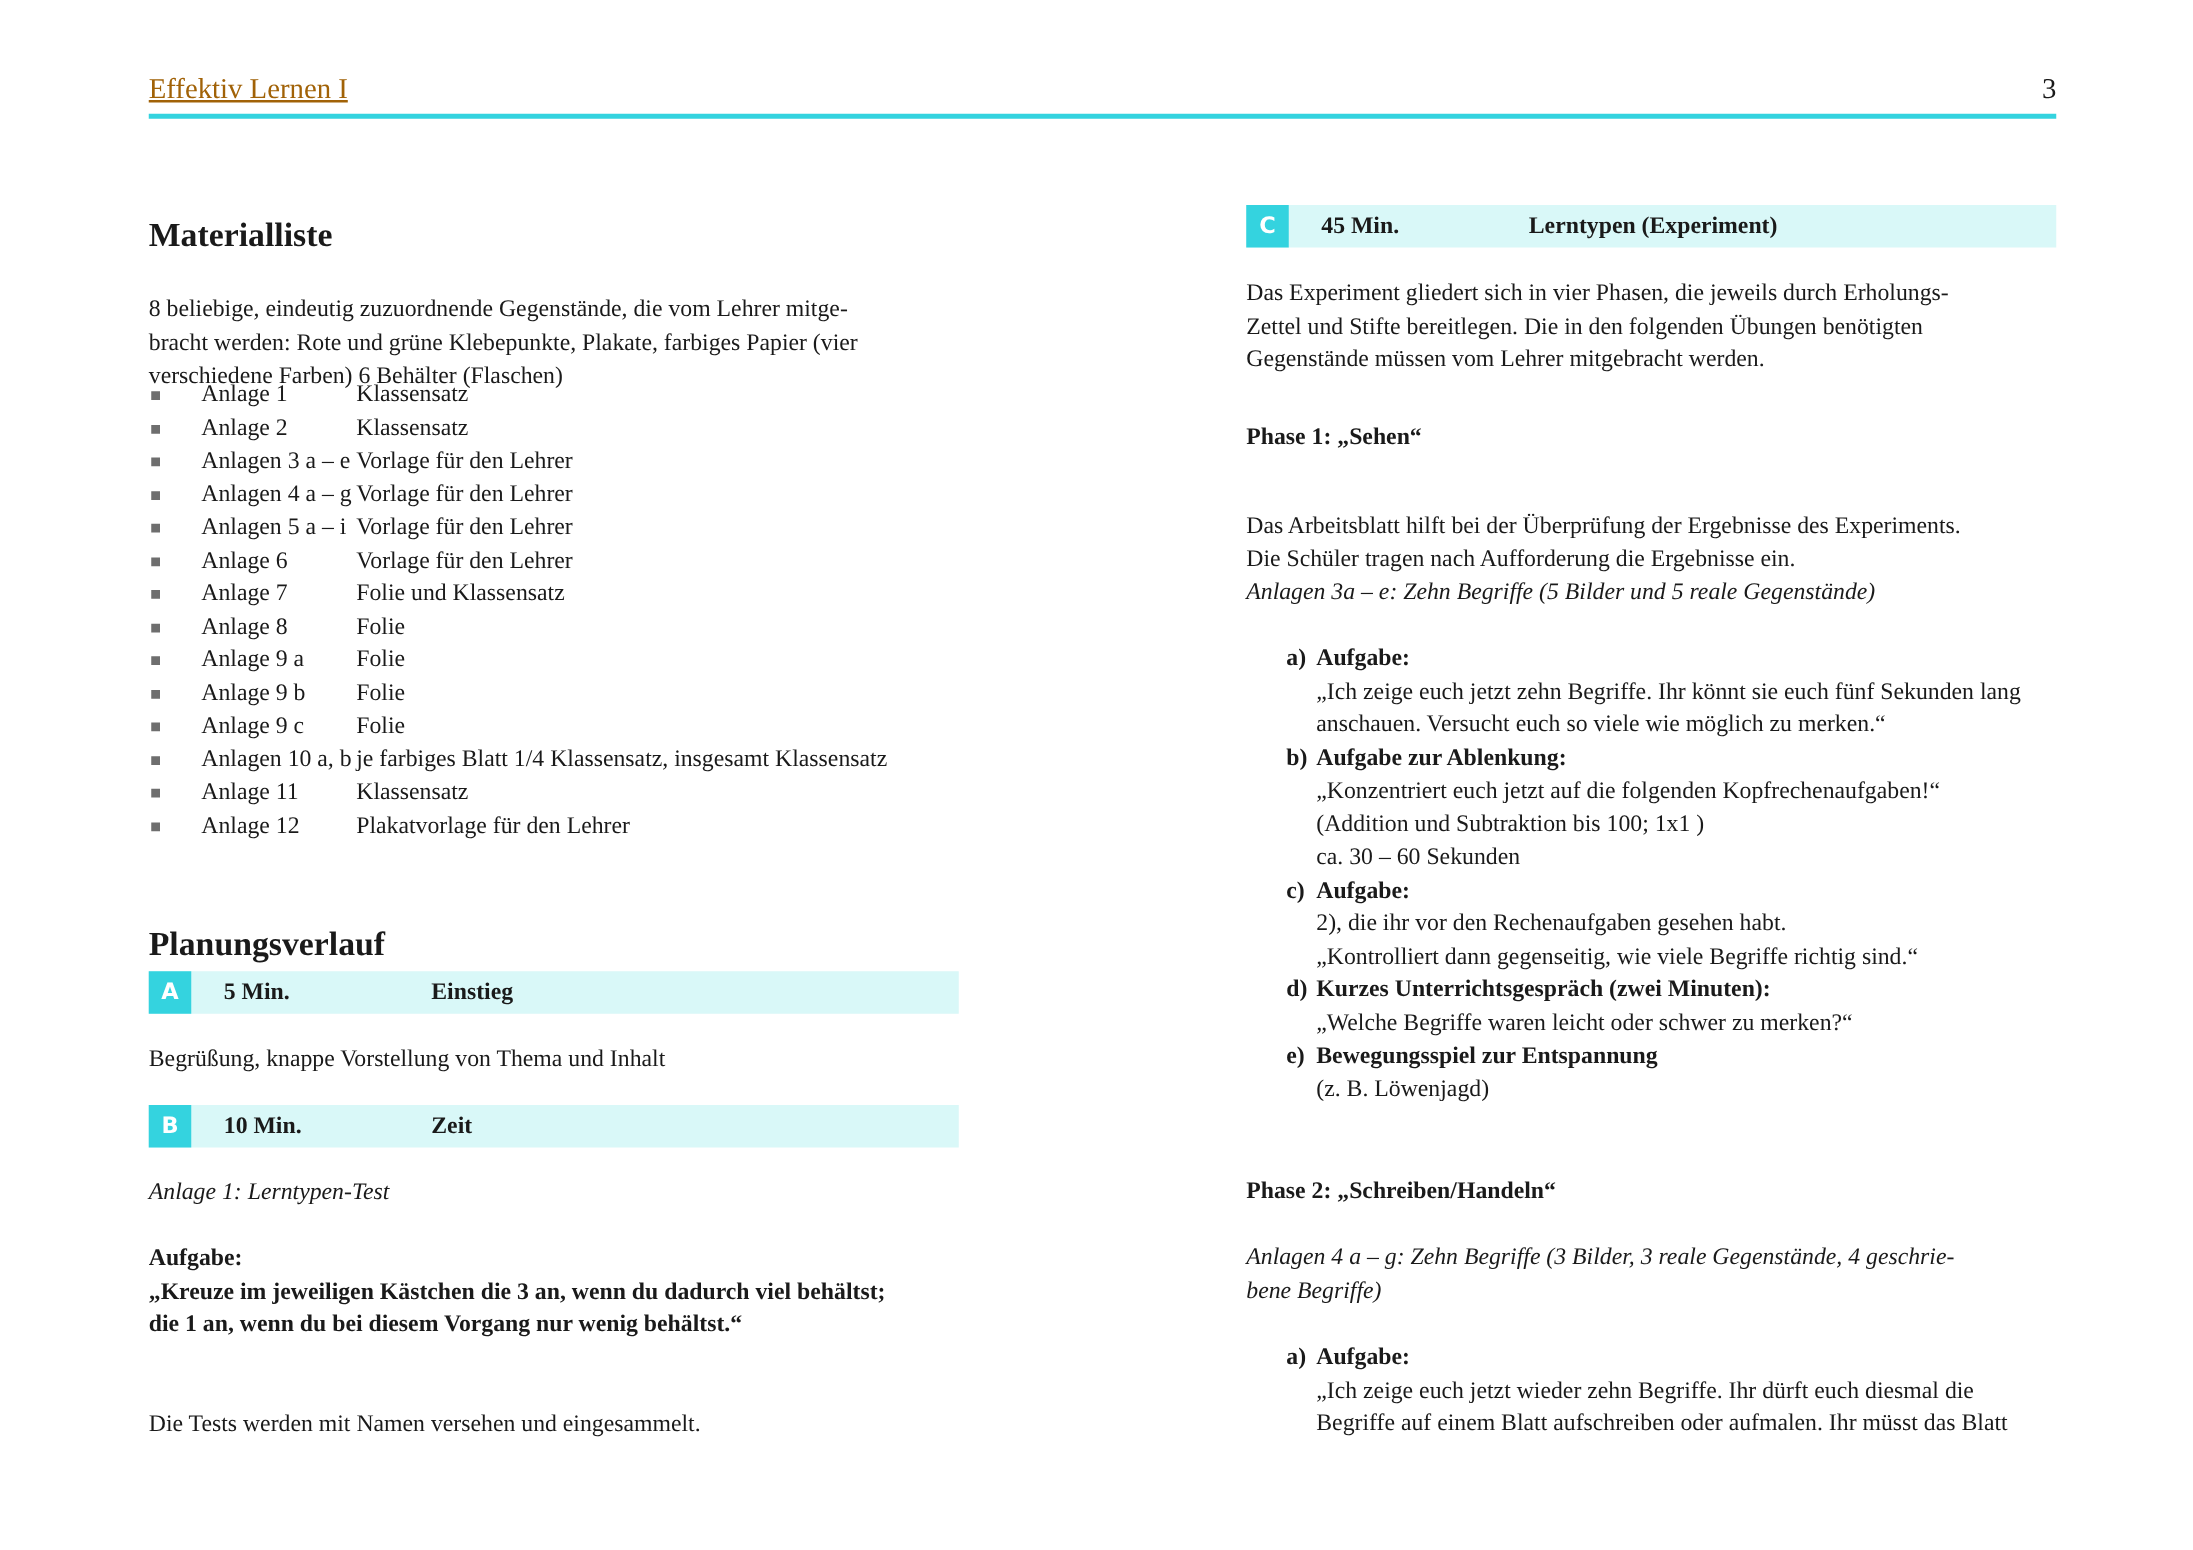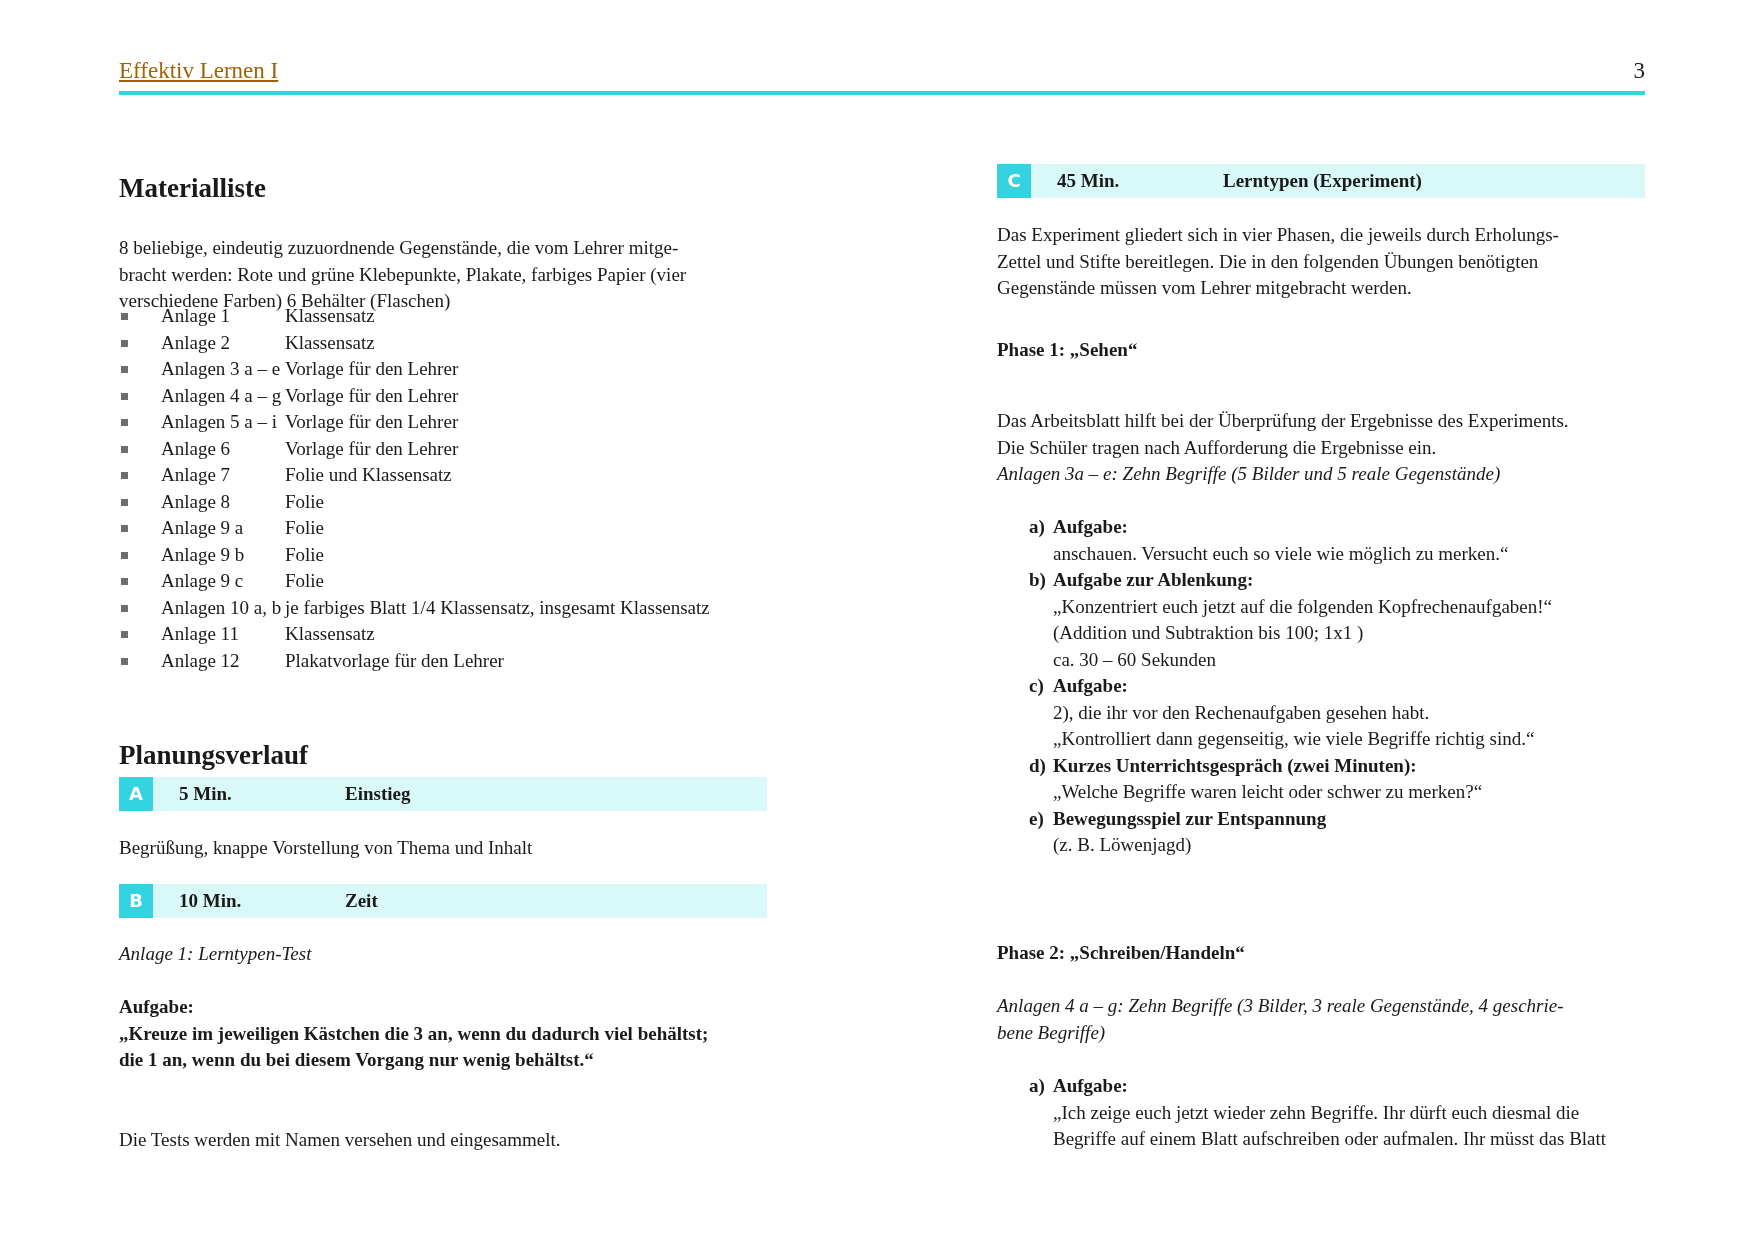--- a/index.html
+++ b/index.html
@@ -192,20 +192,21 @@
   <div class="para bold" style="top:337px;">Phase 1: „Sehen“</div>
 
   <div class="para" style="top:408px; white-space:nowrap;">
     <div>Das Arbeitsblatt hilft bei der Überprüfung der Ergebnisse des Experiments.</div>
     <div>Die Schüler tragen nach Aufforderung die Ergebnisse ein.</div>
     <div class="italic">Anlagen 3a – e: Zehn Begriffe (5 Bilder und 5 reale Gegenstände)</div>
   </div>
 
   <div class="task" style="top:514px; white-space:nowrap;">
     <div class="task-label"><span class="letter">a)</span><span>Aufgabe:</span></div>
+    <div class="task-line">„Ich zeige euch jetzt zehn Begriffe. Ihr könnt sie euch fünf Sekunden lang</div>
     <div class="task-line">anschauen. Versucht euch so viele wie möglich zu merken.“</div>
 
     <div class="task-label"><span class="letter">b)</span><span>Aufgabe zur Ablenkung:</span></div>
     <div class="task-line">„Konzentriert euch jetzt auf die folgenden Kopfrechenaufgaben!“</div>
     <div class="task-line">(Addition und Subtraktion bis 100; 1x1 )</div>
     <div class="task-line">ca. 30 – 60 Sekunden</div>
 
     <div class="task-label"><span class="letter">c)</span><span>Aufgabe:</span></div>
     <div class="task-line">2), die ihr vor den Rechenaufgaben gesehen habt.</div>
     <div class="task-line">„Kontrolliert dann gegenseitig, wie viele Begriffe richtig sind.“</div>

